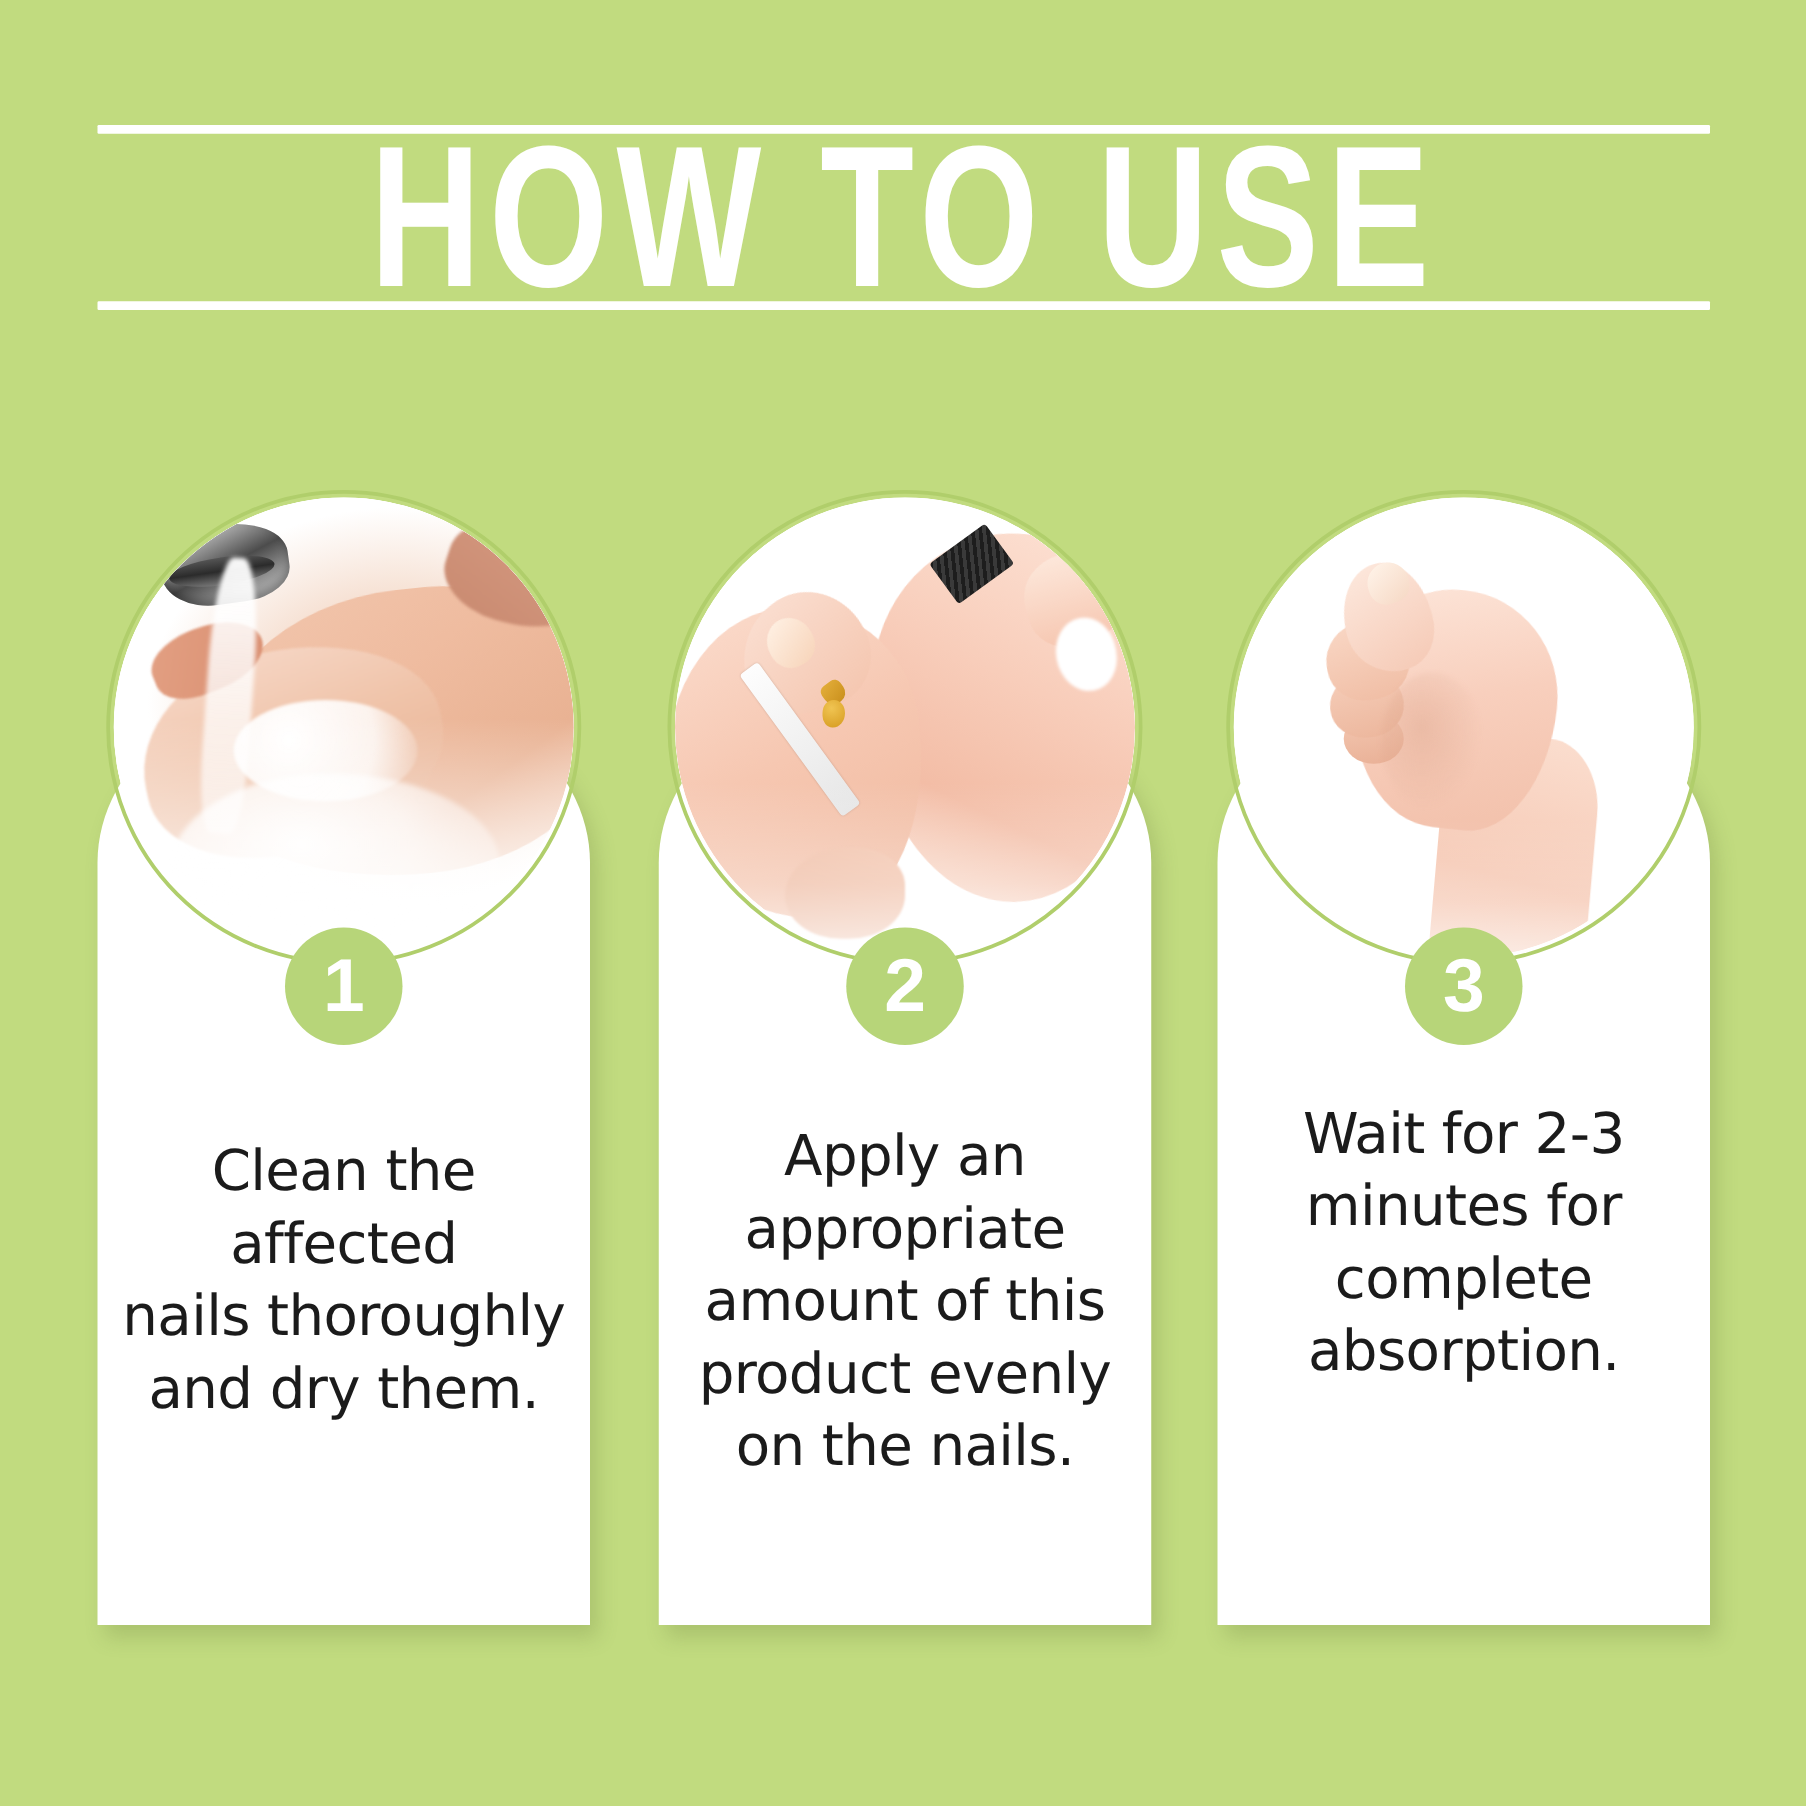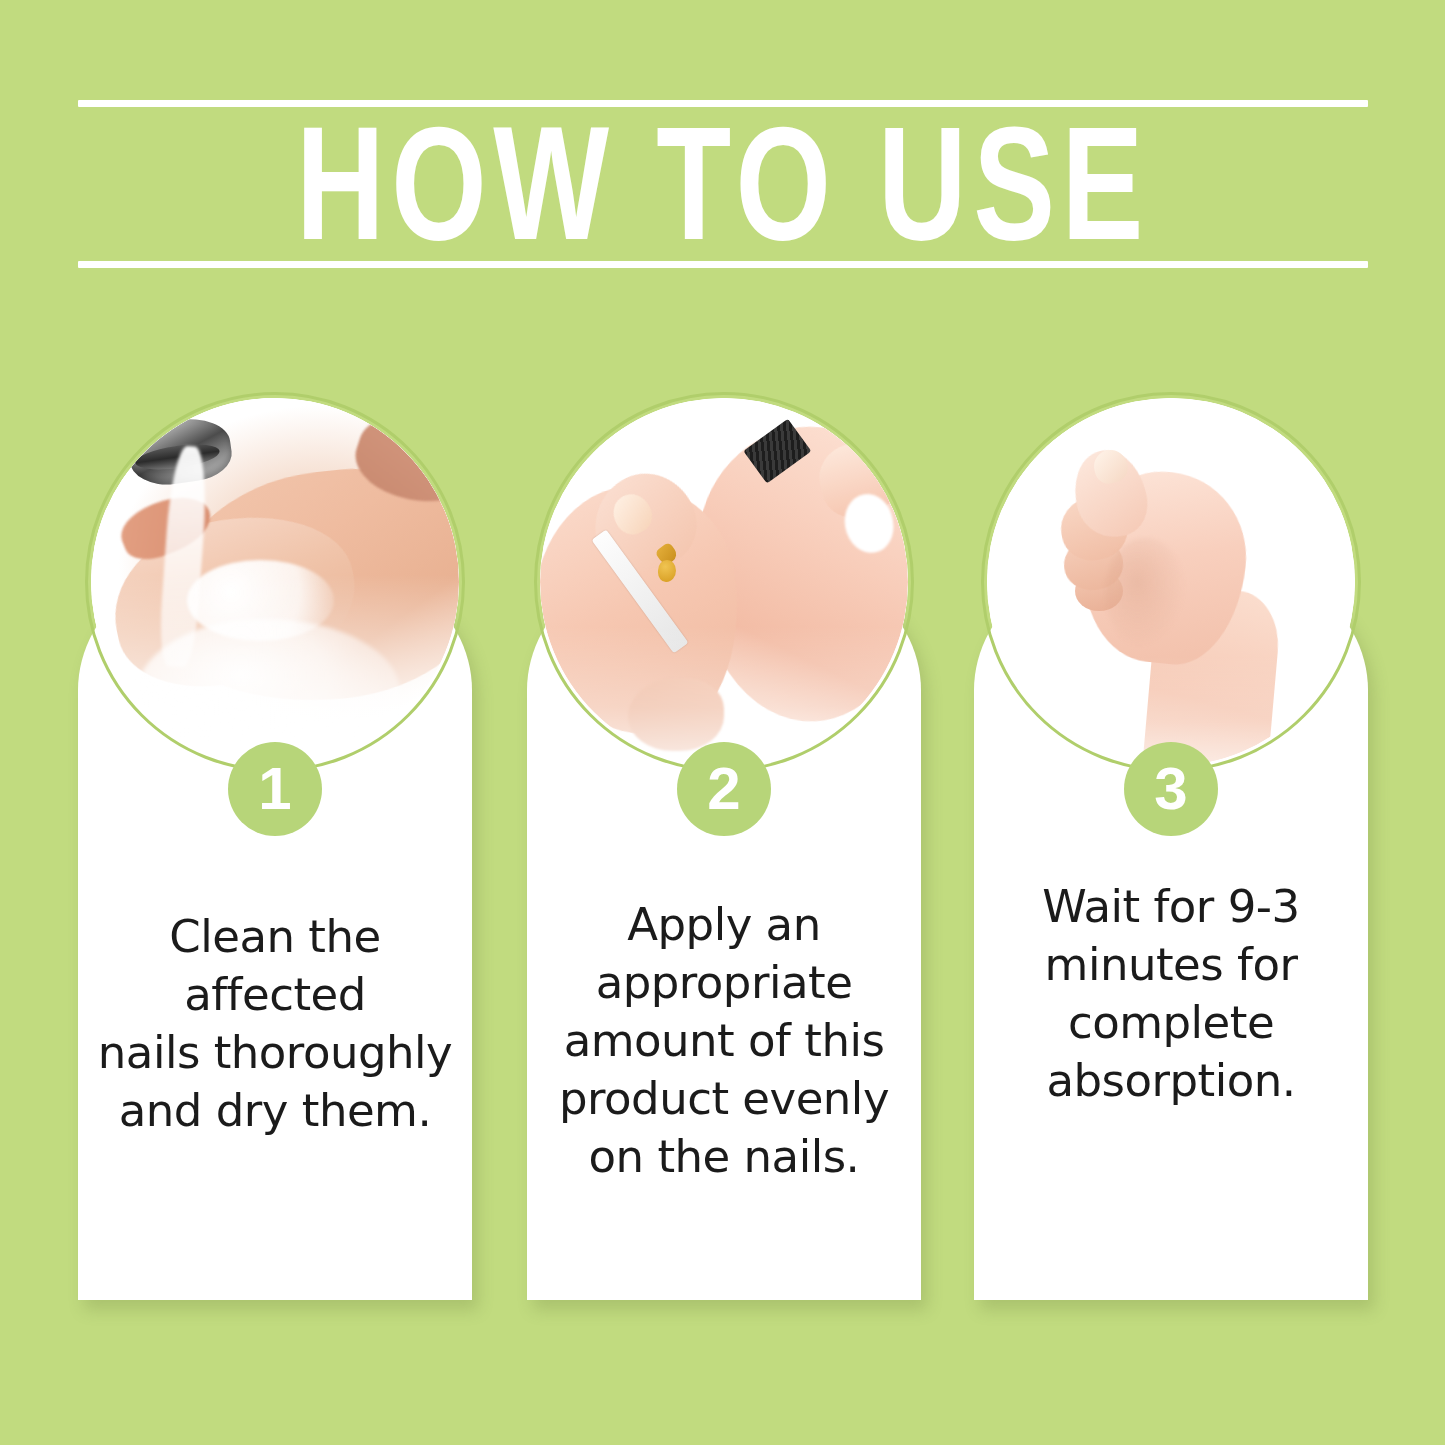--- a/index.html
+++ b/index.html
@@ -7,21 +7,21 @@
     width:1445px;height:1445px;
     background:#c1db7f;
     font-family:"Liberation Sans","DejaVu Sans",sans-serif;
     overflow:hidden;
     position:relative;
   }
 
   
   #title-block{
     position:absolute;
-    left:78px; top:100px; width:1290px; height:168px;
+    left:78px; top:100px; width:1290px; height:148px;
   }
   .rule{
     position:absolute;left:0;width:100%;height:7px;background:#ffffff;border-radius:1px;
   }
   .rule.top{top:0;}
   .rule.bottom{bottom:0;}
   #page-title{
     position:absolute;left:0;right:0;top:50%;transform:translateY(-50%);
     text-align:center;
     color:#ffffff;
@@ -402,19 +402,19 @@
         <div class="ph3-ring"></div>
         <div class="ph3-mid"></div>
         <div class="ph3-index"></div>
         <div class="ph3-nail"></div>
         <div class="ph3-shade"></div>
         <div class="ph3-fade"></div>
       </div>
     </div>
     <div class="ring"></div>
     <div class="badge">3</div>
-    <div class="caption">Wait for 9-3
+    <div class="caption">Wait for 2-3
 minutes for
 complete
 absorption.</div>
   </div>
 
 </div>
 
 </body></html>

